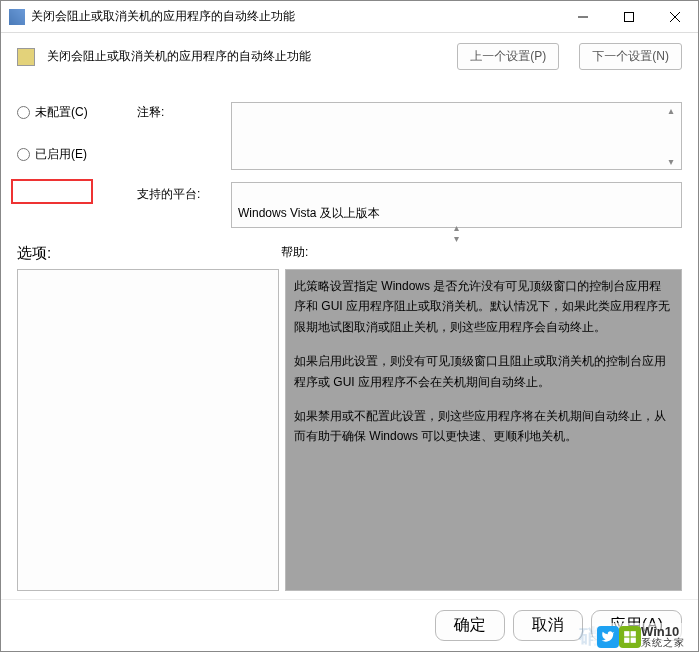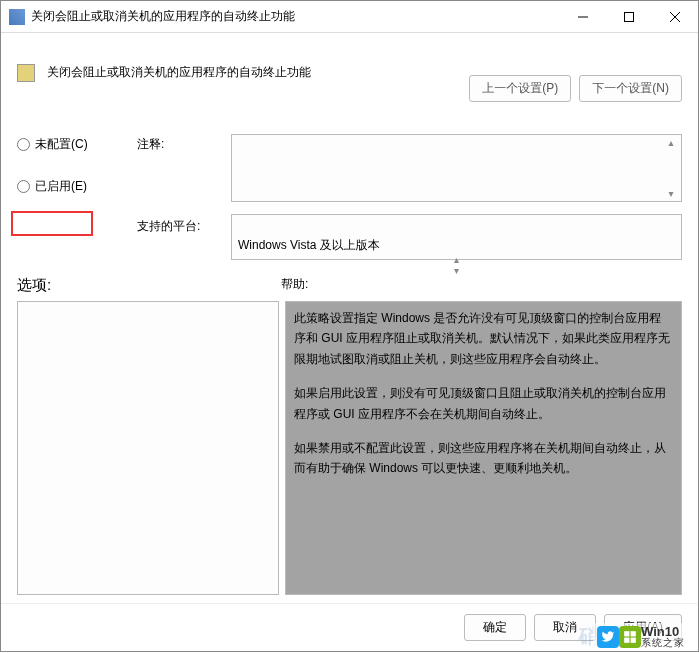--- a/index.html
+++ b/index.html
@@ -7,38 +7,38 @@
     .window { width: 699px; height: 652px; border: 1px solid #888; background: #fff; display: flex; flex-direction: column; }
     .titlebar { height: 32px; display: flex; align-items: center; padding-left: 8px; border-bottom: 1px solid #ddd; }
     .titlebar-icon { width: 16px; height: 16px; background: linear-gradient(45deg, #4a7ab8, #6a9ad8); margin-right: 6px; display: inline-block; }
     .titlebar-title { flex: 1; font-size: 12px; color: #000; }
     .winbtns { display: flex; height: 100%; }
     .winbtn { width: 46px; height: 100%; display: flex; align-items: center; justify-content: center; color: #000; }
     .winbtn svg { stroke: #000; }
     .header-row { display: flex; align-items: center; padding: 10px 16px 6px 16px; gap: 8px; }
     .header-icon { width: 18px; height: 18px; background: #e3d27a; border: 1px solid #999; display: inline-block; }
     .header-title { flex: 1; font-size: 12px; color: #000; padding-left: 4px; }
-    .nav-buttons { display: flex; gap: 8px; margin-top: 32px; }
+    .nav-buttons { display: flex; gap: 20px; }
     .nav-btn { border: 1px solid #bbb; background: #fdfdfd; padding: 4px 12px; font-size: 12px; color: #555; border-radius: 3px; cursor: pointer; }
     .main { flex: 1; padding: 8px 16px 8px 16px; display: flex; flex-direction: column; min-height: 0; }
     .highlight-box { position: absolute; border: 2px solid #e33; width: 82px; height: 25px; pointer-events: none; }
     .radio-wrap { position: relative; }
     .comment-box { border: 1px solid #bbb; background: #fdfdfd; height: 68px; width: 100%; position: relative; }
     .comment-box .scroll-stub { position: absolute; right: 2px; top: 2px; bottom: 2px; width: 16px; display: flex; flex-direction: column; justify-content: space-between; }
     .scroll-arrow { font-size: 10px; color: #888; text-align: center; }
     .platform-box { border: 1px solid #bbb; background: #fdfdfd; height: 34px; width: 100%; padding: 22px 6px; font-size: 12px; position: relative; }
     .section-labels { display: flex; margin-top: 16px; margin-bottom: 6px; }
     .section-labels .opt-label { width: 264px; font-size: 15px; }
     .section-labels .help-label { font-size: 12px; }
     .content-row { flex: 1; display: flex; gap: 6px; min-height: 0; }
     .options-box { width: 262px; border: 1px solid #bbb; background: #fdfdfd; }
     .help-box { flex: 1; border: 1px solid #bbb; background: #a3a3a3; padding: 6px 8px; font-size: 12px; line-height: 1.7; overflow: hidden; }
     .help-box p { margin-bottom: 14px; }
     .footer-row { padding: 10px 16px; display: flex; justify-content: flex-end; gap: 8px; border-top: 1px solid #eee; }
-    .footer-btn { border: 1px solid #bbb; background: #fdfdfd; padding: 4px 18px; font-size: 12px; border-radius: 3px; cursor: pointer; }
+    .footer-btn { border: 1px solid #bbb; background: #fdfdfd; padding: 4px 18px; font-size: 16px; border-radius: 9px; cursor: pointer; }
     .watermark { position: absolute; right: 10px; bottom: 4px; display: flex; align-items: center; font-size: 11px; color: #333; background: rgba(255,255,255,0.6); padding: 2px 4px; }
     .wm-badge { width: 22px; height: 22px; border-radius: 4px; display: inline-flex; align-items: center; justify-content: center; color: #fff; font-weight: bold; font-size: 12px; }
     .wm-blue { background: #1da1f2; }
     .wm-green { background: #7cb518; }
     .wm-text { display: flex; flex-direction: column; line-height: 1; }
     .wm-text .t1 { font-weight: bold; font-size: 13px; }
     .wm-text .t2 { font-size: 10px; letter-spacing: 1px; }
     .faded-text { position: absolute; right: 80px; bottom: 4px; color: rgba(100,150,200,0.25); font-size: 20px; font-weight: bold; pointer-events: none; }
     .config-grid { display: grid; grid-template-columns: 96px 70px 1fr; gap: 0 24px; margin-top: 18px; }
     .config-grid .gl { font-size: 12px; padding-top: 2px; }

